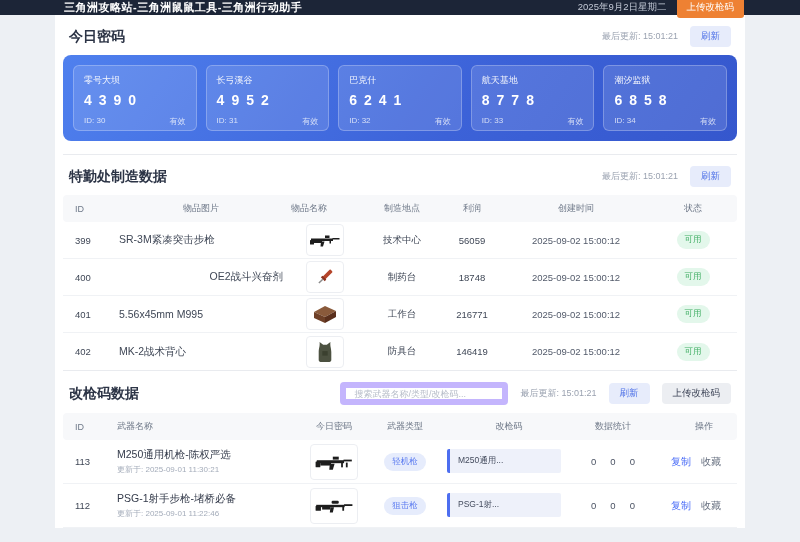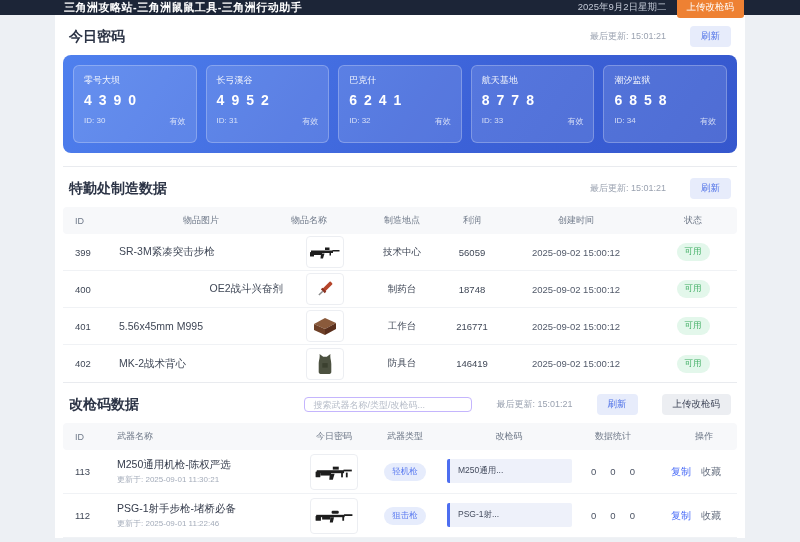--- a/index.html
+++ b/index.html
@@ -12,30 +12,30 @@
   .topbar-right { display:flex; align-items:center; gap:10px; }
   .topbar-date { color:#c3c9d6; font-size:9.5px; }
   .btn-orange { background:#ee8133; color:#fff; font-size:9.5px; border:none; border-radius:3px; padding:4px 10px; cursor:pointer; font-family:inherit; }
 
   
   .container { background:#ffffff; width:690px; margin:0 auto; min-height:513px; padding:0 8px; }
   .section { padding-top:9px; }
   .section + .section { border-top:1px solid #e9ebef; }
   .sec-head { display:flex; align-items:center; justify-content:space-between; padding:2px 6px 0 6px; }
   .sec-title { font-size:14px; font-weight:bold; color:#2c3446; }
-  .sec-meta { display:flex; align-items:center; gap:24px; }
+  .sec-meta { display:flex; align-items:center; gap:12px; }
   .last-update { font-size:9px; color:#9aa2b0; }
   .btn-refresh { background:#e7ecfb; color:#5274e8; font-size:9.5px; border:none; border-radius:4px; padding:4px 11px; cursor:pointer; font-family:inherit; }
   .btn-upload { background:#eceef2; color:#3c4356; font-size:9.5px; border:none; border-radius:4px; padding:4px 11px; cursor:pointer; font-family:inherit; }
-  .search-input { width:168px; height:15px; border:1px solid #c4b5fd; border-radius:4px; font-size:9px; padding:0 8px; color:#3a4254; font-family:inherit; outline:none; }
+  .search-input { width:168px; height:23px; border:6px solid #c4b5fd; border-radius:4px; font-size:9px; padding:0 8px; color:#3a4254; font-family:inherit; outline:none; }
   .search-input::placeholder { color:#b7bdc9; }
 
   
   .pw-panel { margin:8px 0 13px 0; border-radius:8px; padding:10px; background:linear-gradient(125deg,#4f80ee 0%,#3c62d8 60%,#3557cd 100%); display:flex; gap:9px; }
-  .pw-card { flex:1; background:rgba(255,255,255,.13); border:1px solid rgba(255,255,255,.25); border-radius:6px; padding:8px 10px 15px 10px; color:#fff; }
+  .pw-card { flex:1; background:rgba(255,255,255,.13); border:1px solid rgba(255,255,255,.25); border-radius:6px; padding:8px 10px 3px 10px; color:#fff; }
   .pw-map { font-size:9px; opacity:.92; }
   .pw-code { font-size:14px; font-weight:bold; letter-spacing:7px; margin-top:5px; white-space:nowrap; }
   .pw-foot { display:flex; justify-content:space-between; margin-top:8px; font-size:8px; opacity:.75; }
 
   
   .tbl { margin-top:8px; }
   .thead { background:#f7f8fa; border-radius:4px; }
   .cell { font-size:9.5px; color:#3f4756; padding:0 4px; overflow:hidden; white-space:nowrap; }
   .thead .cell { color:#6e7888; font-size:9px; padding:7px 4px; }
   .center { text-align:center; display:flex; align-items:center; justify-content:center; }
@@ -47,21 +47,21 @@
   .t2-row { display:grid; grid-template-columns:42px 188px 66px 76px 132px 76px 1fr; align-items:center; padding-left:8px; }
   .t2-body .t2-row { border-bottom:1px solid #f0f2f5; height:44px; }
 
   .thumb { display:inline-flex; align-items:center; justify-content:center; width:38px; height:32px; border:1px solid #eceef2; border-radius:4px; background:#fff; }
   .thumb2 { width:48px; height:36px; }
   .badge-green { background:#e3f7eb; color:#3fae63; font-size:8.5px; padding:3px 8px; border-radius:9px; }
   .badge-type { background:#e6ecfc; color:#5b7bf0; font-size:8.5px; padding:3px 8px; border-radius:9px; white-space:nowrap; }
   .muted { color:#525a6a; }
   .wname { font-size:10.5px; color:#333a4a; line-height:1.25; }
   .wsub { font-size:8px; color:#a4acba; margin-top:2px; }
-  .codebox { display:inline-block; width:125px; background:#eef1fa; border-left:3px solid #4d6ef0; border-radius:2px; font-size:8.5px; color:#444c5e; padding:6px 8px; white-space:nowrap; overflow:hidden; }
+  .codebox { display:inline-block; width:114px; background:#eef1fa; border-left:3px solid #4d6ef0; border-radius:2px; font-size:8.5px; color:#444c5e; padding:6px 8px; white-space:nowrap; overflow:hidden; }
   .stats { display:flex; gap:14px; justify-content:center; font-size:9.5px; color:#4a5263; }
   .actions { display:flex; gap:10px; justify-content:flex-end; padding-right:16px; }
   .link-copy { color:#4a6cf7; font-size:10px; cursor:pointer; }
   .link-fav { color:#6b7484; font-size:10px; cursor:pointer; }
 </style>
 </head>
 <body>
 
 <div class="topbar">
   <div class="topbar-title">三角洲攻略站-三角洲鼠鼠工具-三角洲行动助手</div>

